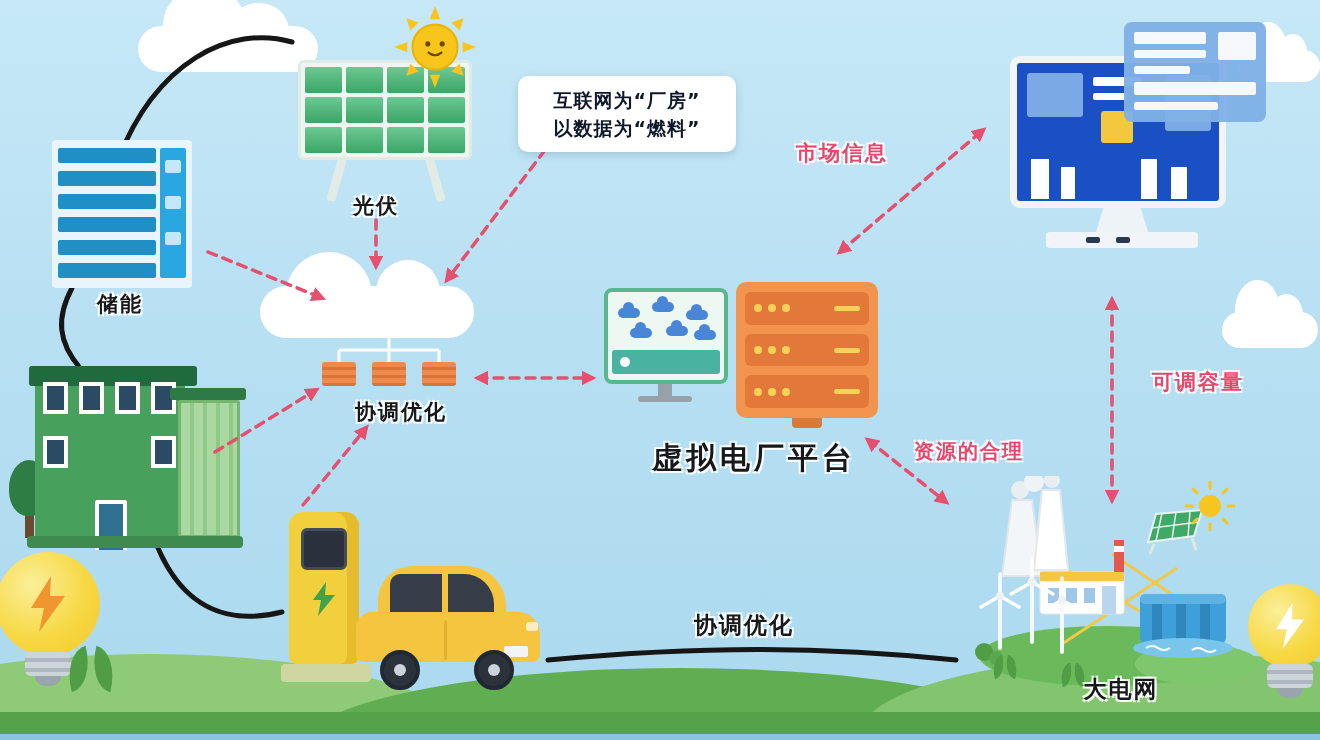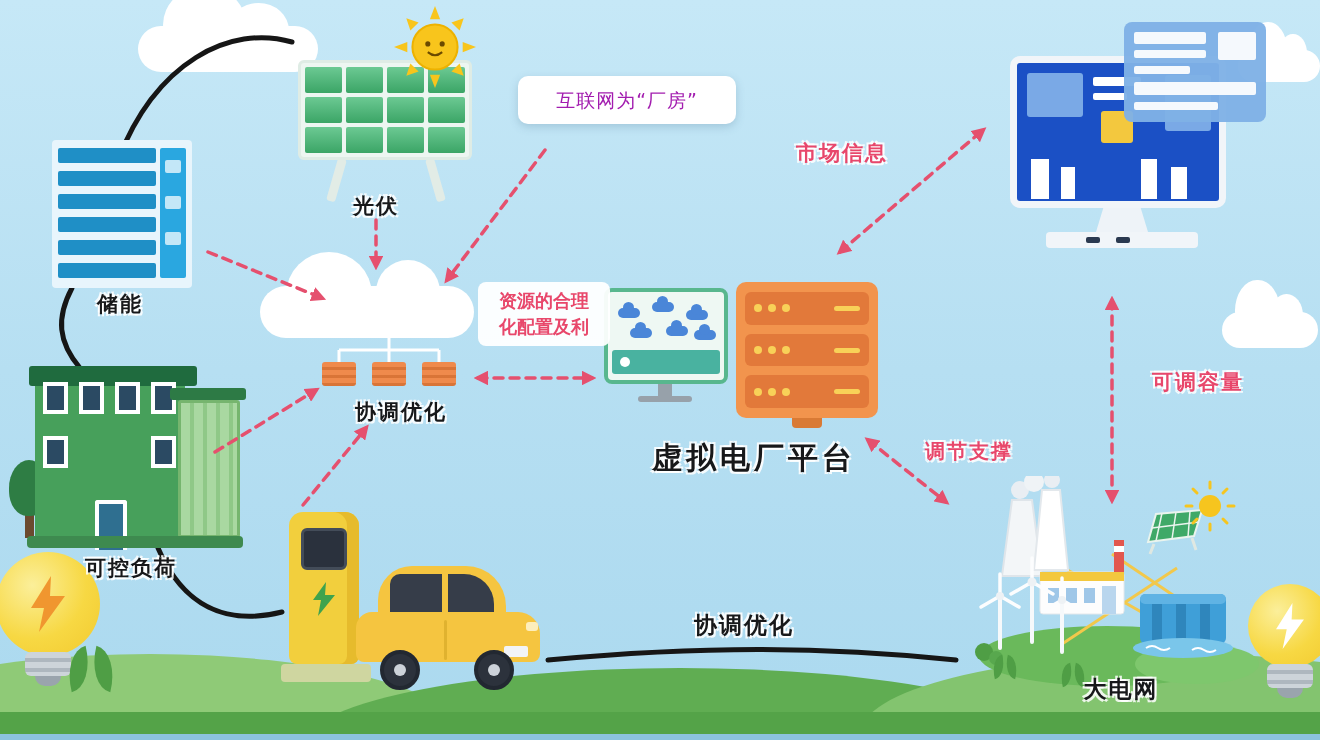--- a/index.html
+++ b/index.html
@@ -167,21 +167,21 @@
   .lbl-platform{left:626px;top:438px;width:256px;font-size:30px;letter-spacing:4px}
   .lbl-market{left:1054px;top:252px;width:140px;font-size:23px}
   .lbl-grid{left:1056px;top:674px;width:130px;font-size:23px}
   .lbl-energy{left:664px;top:610px;width:160px;font-size:23px}
   .lbl-minfo{left:774px;top:139px;width:136px}
   .lbl-cap{left:1130px;top:368px;width:136px}
   .lbl-reg{left:904px;top:438px;width:130px;font-size:20px}
 
   
   .callout{position:absolute;left:518px;top:76px;width:218px;padding:10px 8px;background:#fff;border-radius:10px;box-shadow:0 3px 8px rgba(70,110,140,.25);text-align:center}
-  .callout div{color:#a21caf;font-weight:normal;font-size:19px;line-height:28px;letter-spacing:1px}
+  .callout div{color:#0f172a;font-weight:bold;font-size:19px;line-height:28px;letter-spacing:1px}
   .resource{position:absolute;left:478px;top:282px;width:132px;padding:6px 4px;background:rgba(255,255,255,.94);border-radius:8px;text-align:center}
   .resource div{color:#e8476b;font-weight:bold;font-size:18px;line-height:26px}
 </style>
 </head>
 <body>
 
 <div class="canvas">
 
   <div class="cloud cloud-a"></div>
   <div class="cloud cloud-b"></div>
@@ -482,31 +482,27 @@
     <path class="redline" d="M303,505 L366,428" marker-end="url(#arrow)"></path>
     <path class="redline" d="M478,378 L592,378" marker-start="url(#arrow)" marker-end="url(#arrow)"></path>
     <path class="redline" d="M840,252 L983,130" marker-start="url(#arrow)" marker-end="url(#arrow)"></path>
     <path class="redline" d="M1112,300 L1112,500" marker-start="url(#arrow)" marker-end="url(#arrow)"></path>
     <path class="redline" d="M868,440 L946,502" marker-start="url(#arrow)" marker-end="url(#arrow)"></path>
     <path class="blackline" d="M548,660 C700,646 820,646 956,660"></path>
   </svg>
 
   <div class="lbl lbl-solar">光伏</div>
   <div class="lbl lbl-storage">储能</div>
-  <div class="lbl lbl-load">可控负荷</div>
   <div class="lbl lbl-platform">虚拟电厂平台</div>
   <div class="lbl lbl-coord">协调优化</div>
   <div class="lbl lbl-grid">大电网</div>
   <div class="lbl lbl-energy">协调优化</div>
 
   <div class="lbl lbl-red lbl-minfo">市场信息</div>
   <div class="lbl lbl-red lbl-cap">可调容量</div>
-  <div class="lbl lbl-red lbl-reg">调节支撑</div>
+  <div class="lbl lbl-red lbl-reg">资源的合理</div>
 
   <div class="callout">
     <div>互联网为“厂房”</div>
-  </div>
-  <div class="resource">
-    <div>资源的合理</div>
-    <div>化配置及利</div>
+    <div>以数据为“燃料”</div>
   </div>
 
 </div>
 
 </body></html>

